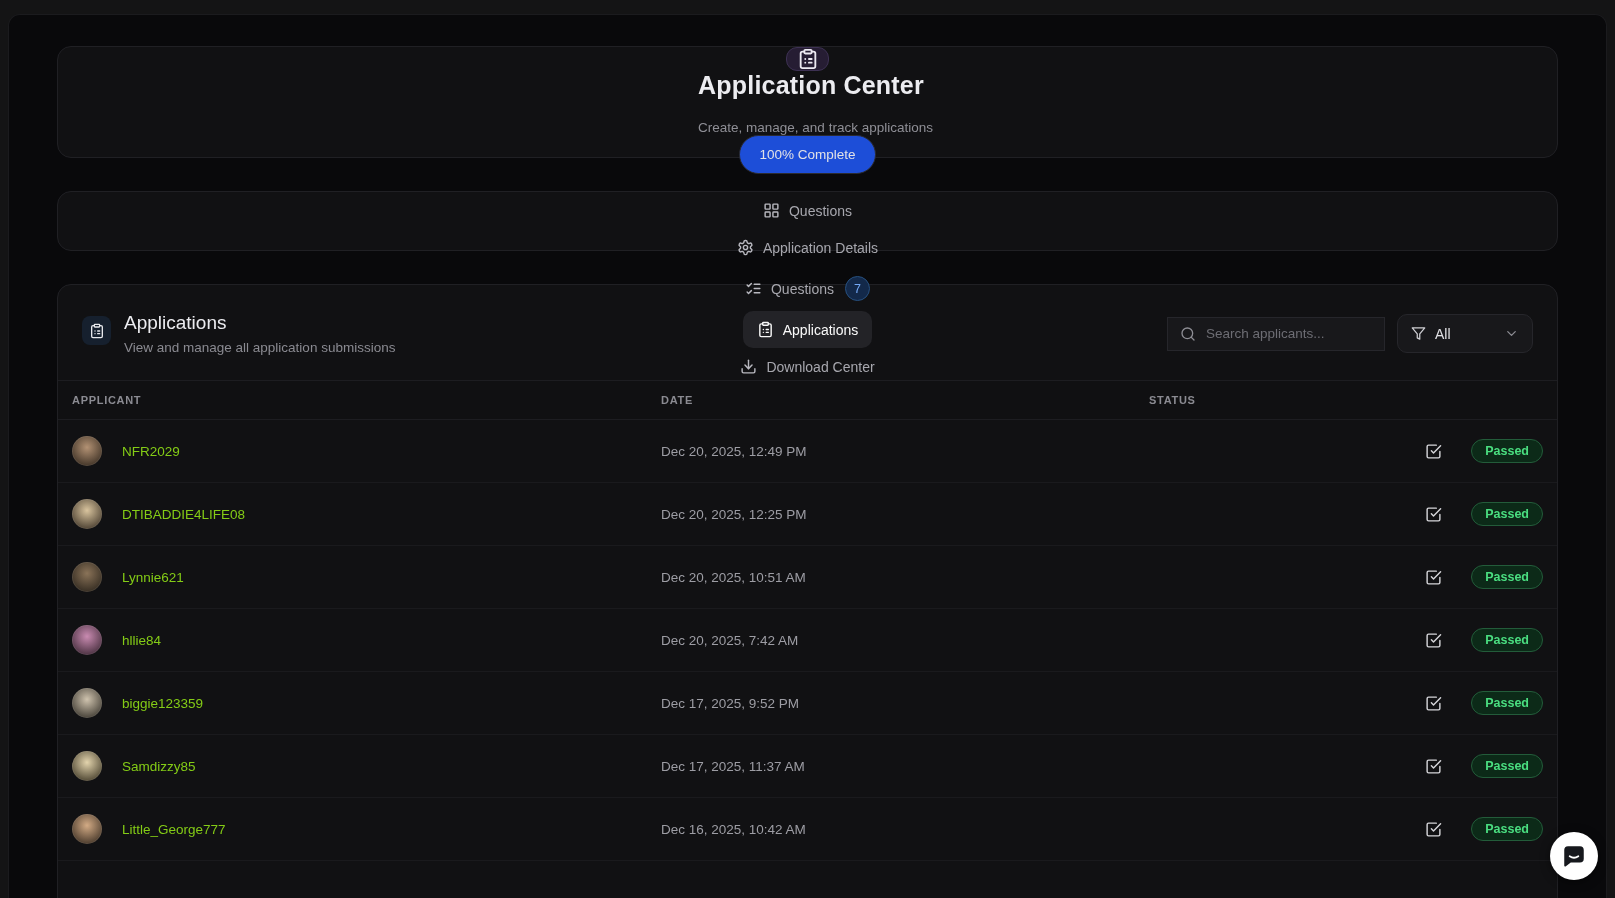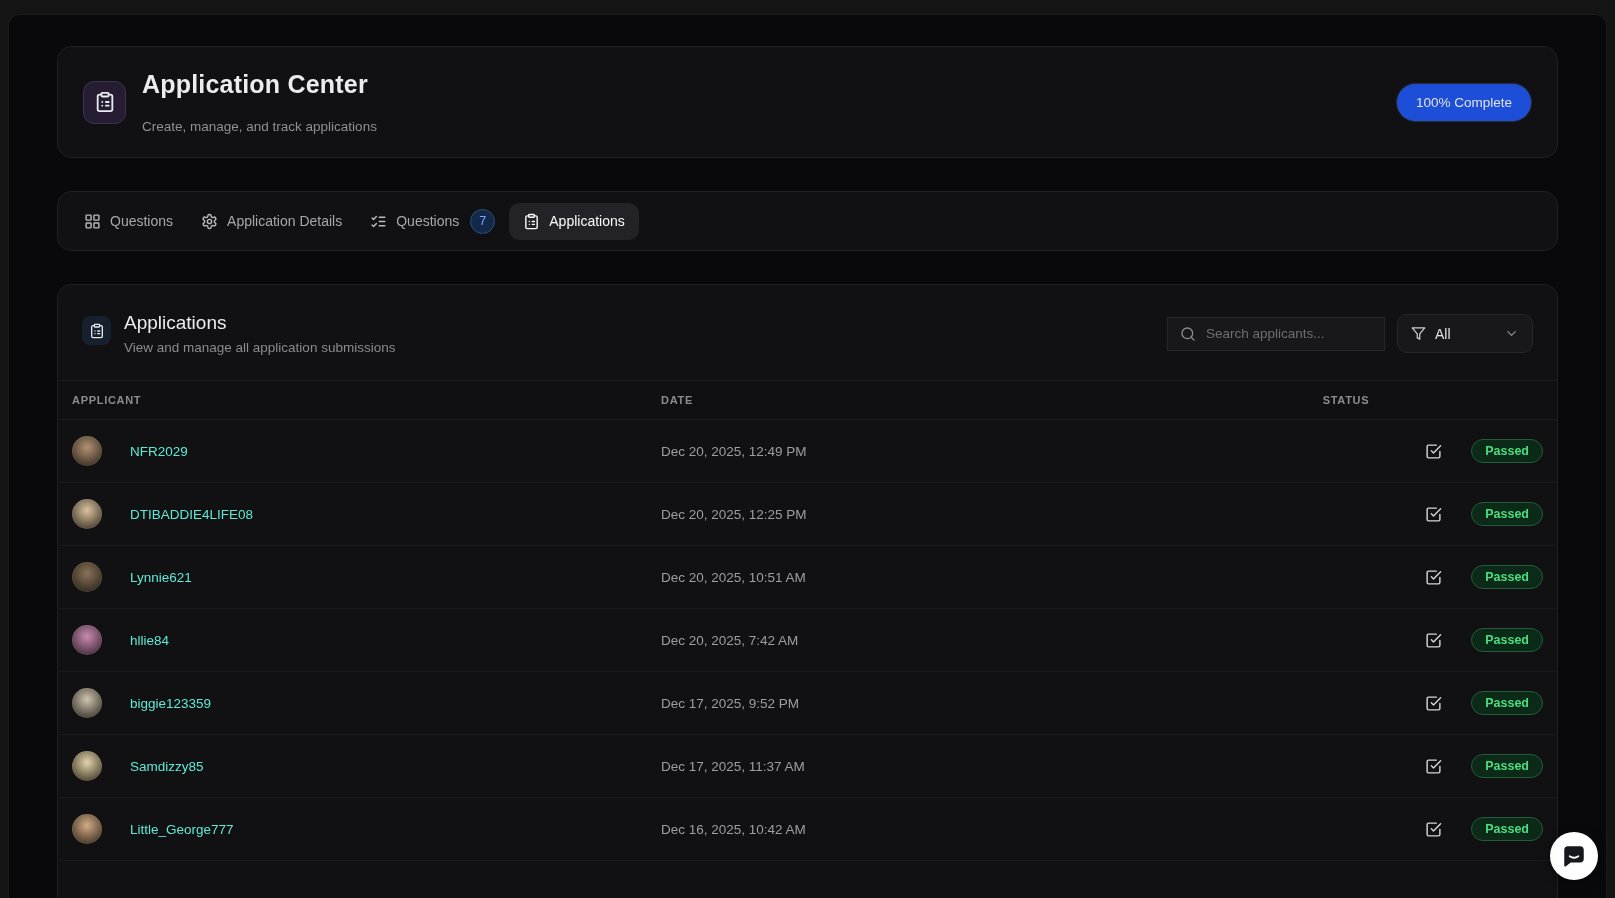--- a/index.html
+++ b/index.html
@@ -3,21 +3,21 @@
 <meta charset="utf-8">
 <style>
   * { margin:0; padding:0; box-sizing:border-box; }
   html,body { width:1615px; height:898px; overflow:hidden; background:#141415;
     font-family:"Liberation Sans", sans-serif; color:#e4e4e7; }
 
   .app-panel { position:absolute; left:8px; top:14px; right:8px; bottom:0;
     background:#09090b; border:1px solid #1b1b1e; border-bottom:none;
     border-radius:12px 12px 0 0; padding:31px 48px 0; }
 
-  .card { background:#111113; border:1px solid #202024; border-radius:14px; }
+  .card { background:#111113; border:1px solid #202024; border-radius:14px;flex-direction:column; }
 
   
   .header-card { height:112px; display:flex; align-items:center; padding:0 25px; margin-bottom:33px; }
   .header-icon-tile { width:43px; height:43px; border-radius:11px; background:#261d33;
     border:1px solid #3d3153; display:flex; align-items:center; justify-content:center; color:#ece9f1; }
   .header-text { margin-left:16px; flex:1; }
   .header-title { font-size:25px; font-weight:700; color:#ececf0; letter-spacing:.2px; }
   .header-subtitle { font-size:13.5px; color:#8f8f96; margin-top:20px; }
   .completion-pill { background:#1d4ed8; border:1px solid #2b2b30; border-radius:999px;
     padding:11px 19px; font-size:13.5px; color:#e2e2e6; }
@@ -52,26 +52,26 @@
     background:#18181b; border:1px solid #26262b; border-radius:10px; padding:4px 13px; cursor:pointer; }
   .filter-select .ficon { color:#cfcfd4; display:flex; }
   .filter-label { font-size:14px; color:#e0e0e4; margin-left:9px; flex:1; }
   .filter-chevron { color:#8d8d94; display:flex; }
 
   
   .table { flex:1; display:flex; flex-direction:column; }
   .thead { display:grid; grid-template-columns:589px 488px 1fr; height:40px; align-items:center;
     border-top:1px solid #1d1d21; border-bottom:1px solid #1d1d21; background:#101012; }
   .th { font-size:11px; letter-spacing:.7px; color:#8b8b92; padding:0 14px; font-weight:700; }
-  .th.status { text-align:center; }
+  .th.status { text-align:left; }
   .trow { display:grid; grid-template-columns:589px 488px 1fr; height:63px; align-items:center;
     border-bottom:1px solid #1a1a1d; cursor:pointer; }
   .td { padding:0 14px; display:flex; align-items:center; }
   .avatar { width:30px; height:30px; border-radius:50%; flex:none; box-shadow:inset 0 0 0 1px rgba(255,255,255,.08); }
-  .applicant-name { margin-left:28px; font-size:13.5px; color:#5eead4; }
+  .applicant-name { margin-left:20px; font-size:13.5px; color:#84cc16; }
   .date-text { font-size:13.5px; color:#9d9da4; }
   .td.status-cell { justify-content:flex-end; gap:29px; }
   .checkbox-icon { color:#d6d6da; display:flex; }
   .status-pill { border-radius:999px; padding:4px 13px; font-size:12.5px; font-weight:700;
     color:#4ade80; background:#0c2a18; border:1px solid #235c3a; }
 
   
   .chat-launcher { position:absolute; left:1550px; top:832px; width:48px; height:48px;
     border-radius:50%; background:#ffffff; display:flex; align-items:center; justify-content:center;
     box-shadow:0 2px 10px rgba(0,0,0,.5); cursor:pointer; border:none; }
@@ -143,20 +143,30 @@
           <path d="M16 4h2a2 2 0 0 1 2 2v14a2 2 0 0 1-2 2H6a2 2 0 0 1-2-2V6a2 2 0 0 1 2-2h2"></path>
           <path d="M9 12h.01"></path>
             <path d="M13 12h3"></path>
             <path d="M9 16h.01"></path>
             <path d="M13 16h3"></path>
         </svg>
       </span>
       <span>Applications</span>
     </button>
 
+    <button class="tab">
+      <span class="ticon">
+        <svg width="17" height="17" viewBox="0 0 24 24" fill="none" stroke="currentColor" stroke-width="2" stroke-linecap="round" stroke-linejoin="round">
+          <path d="M21 15v4a2 2 0 0 1-2 2H5a2 2 0 0 1-2-2v-4"></path>
+            <path d="m7 10 5 5 5-5"></path>
+            <path d="M12 15V3"></path>
+        </svg>
+      </span>
+      <span>Download Center</span>
+    </button>
   </div>
 
   <div class="card apps-card">
     <div class="apps-head">
       <div class="apps-icon-tile">
         <svg width="16" height="16" viewBox="0 0 24 24" fill="none" stroke="currentColor" stroke-width="2" stroke-linecap="round" stroke-linejoin="round">
           <rect x="8" y="2" width="8" height="4" rx="1"></rect>
           <path d="M16 4h2a2 2 0 0 1 2 2v14a2 2 0 0 1-2 2H6a2 2 0 0 1-2-2V6a2 2 0 0 1 2-2h2"></path>
           <path d="M9 12h.01"></path>
             <path d="M13 12h3"></path>

